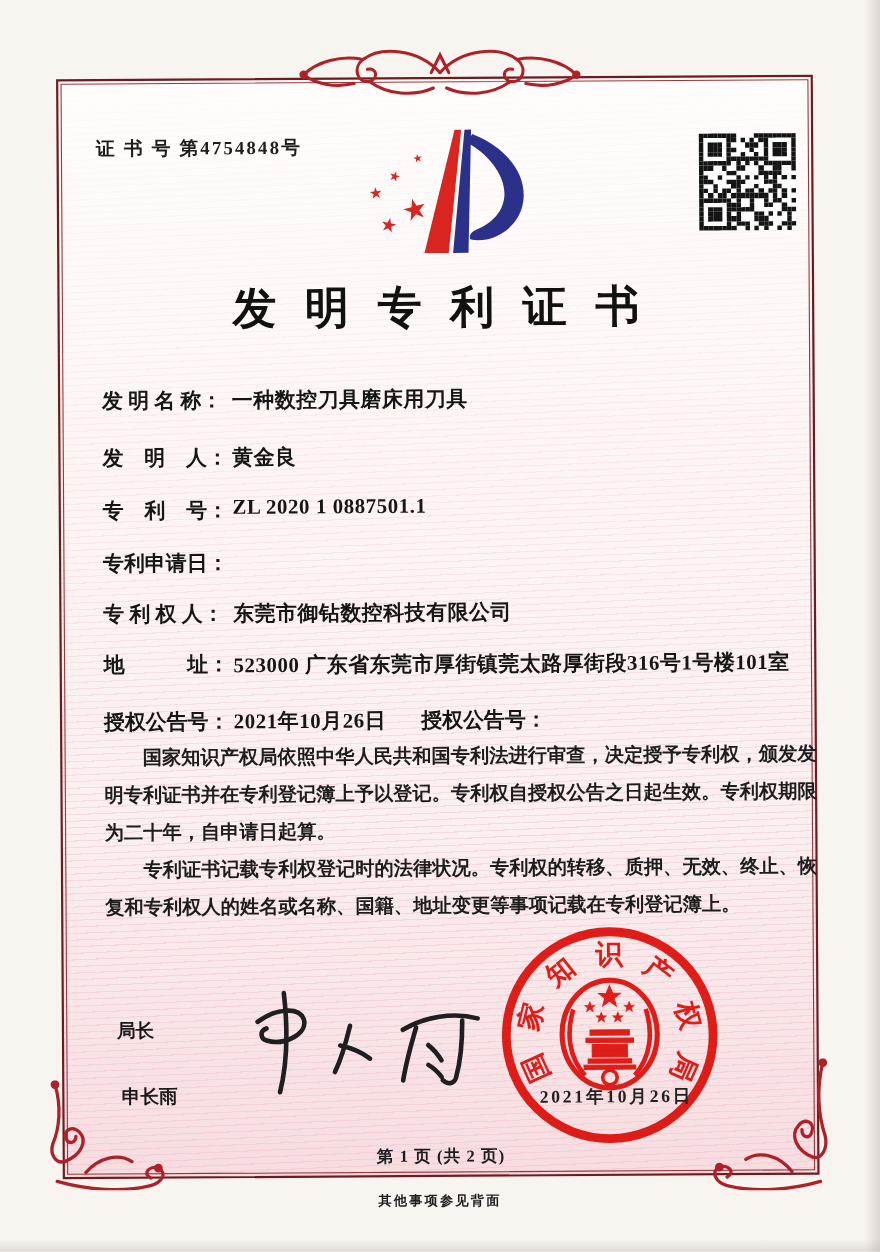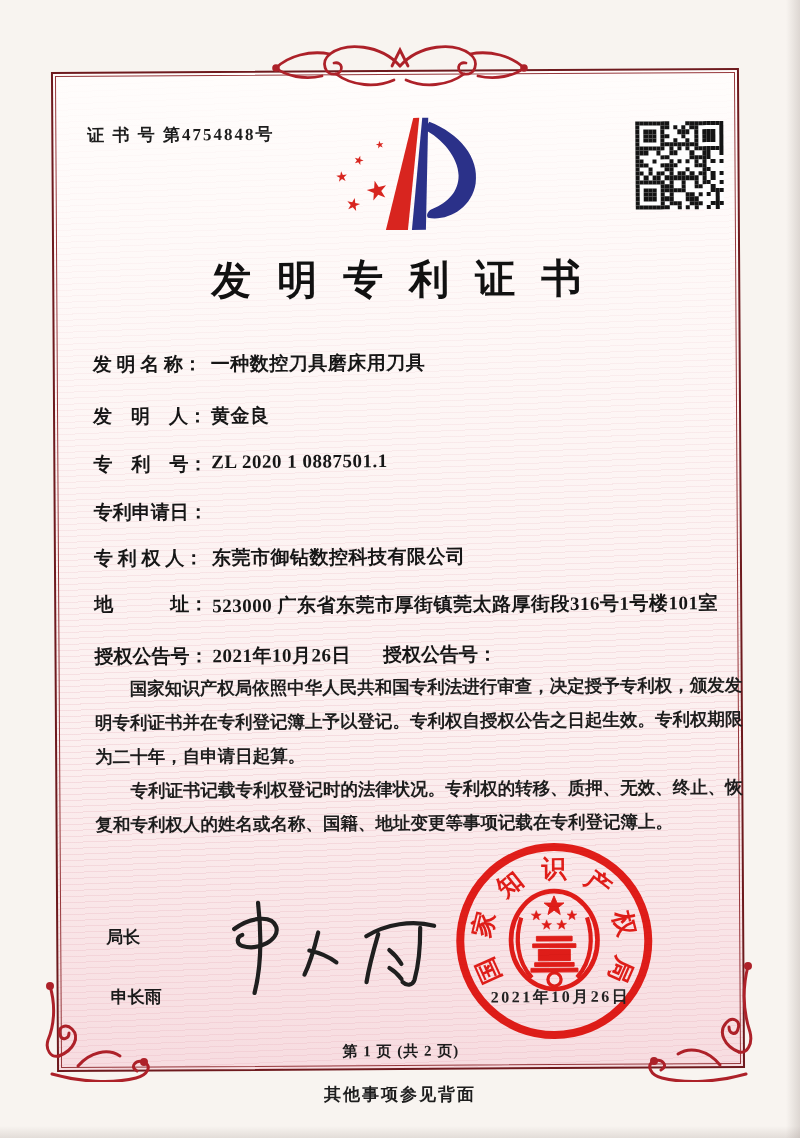--- a/index.html
+++ b/index.html
@@ -53,21 +53,21 @@
   .seal-ring{position:absolute;inset:0;border:8px solid #e4140e;border-radius:50%;box-sizing:border-box;}
   .seal-char{position:absolute;font-size:25px;font-weight:bold;color:#e4140e;width:28px;height:28px;
       text-align:center;line-height:28px;}
   .emblem{position:absolute;left:51px;top:44px;width:94px;height:106px;}
   .seal-date{position:absolute;left:432px;top:916px;width:210px;font-size:16px;font-weight:bold;
       color:#222;letter-spacing:2.5px;z-index:7;}
   
   .page-no{position:absolute;left:0;top:970px;width:100%;text-align:center;
       font-size:15px;font-weight:bold;color:#1c1c1c;letter-spacing:1px;}
   .back-note{position:absolute;left:0;top:1083px;width:100%;text-align:center;
-      font-size:17px;font-weight:600;color:#1d1d1d;letter-spacing:2px;}
+      font-size:12px;font-weight:600;color:#1d1d1d;letter-spacing:2px;}
 </style>
 </head>
 <body>
 
 <div class="photo">
 
   <div class="sheet">
 
     <div class="cert-no">证 书 号 第4754848号</div>
 

